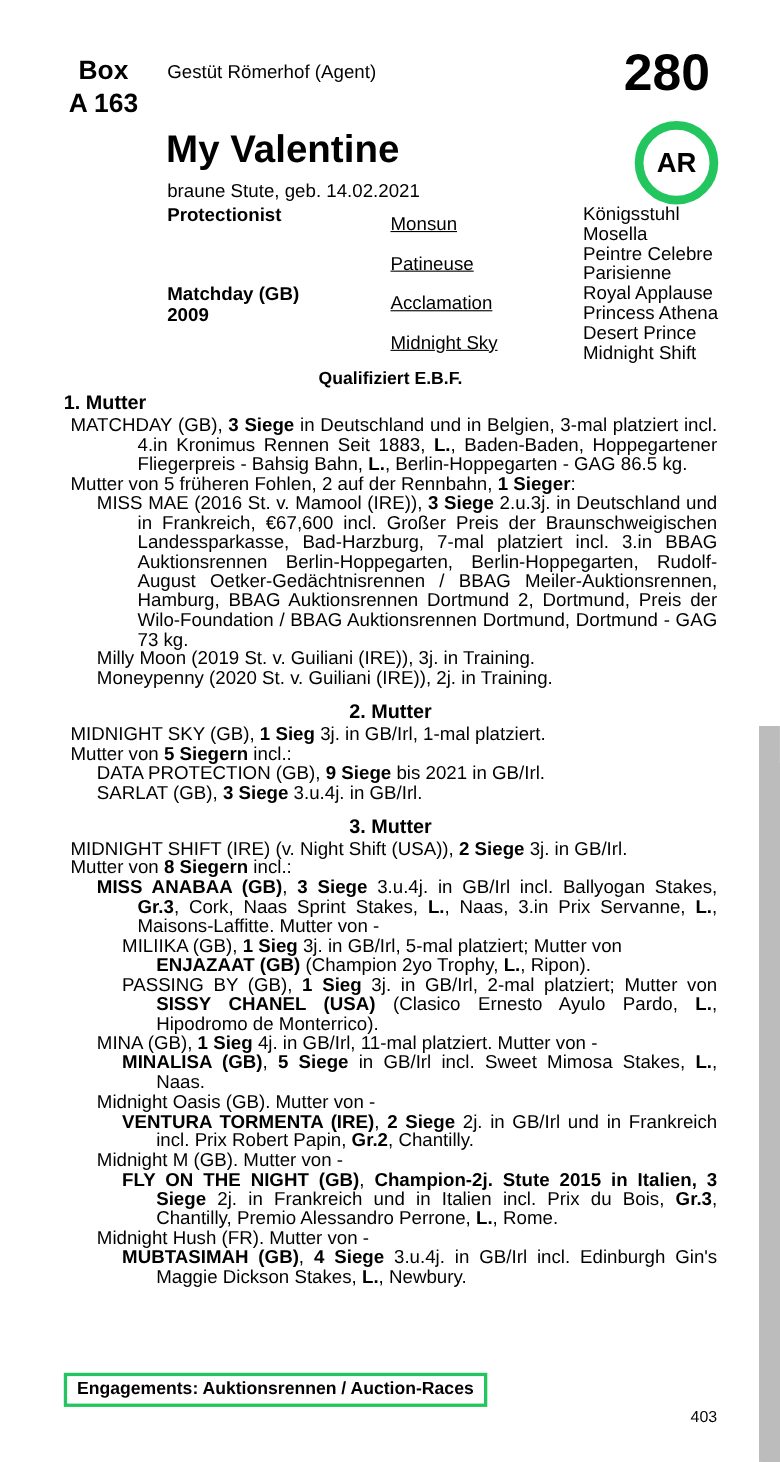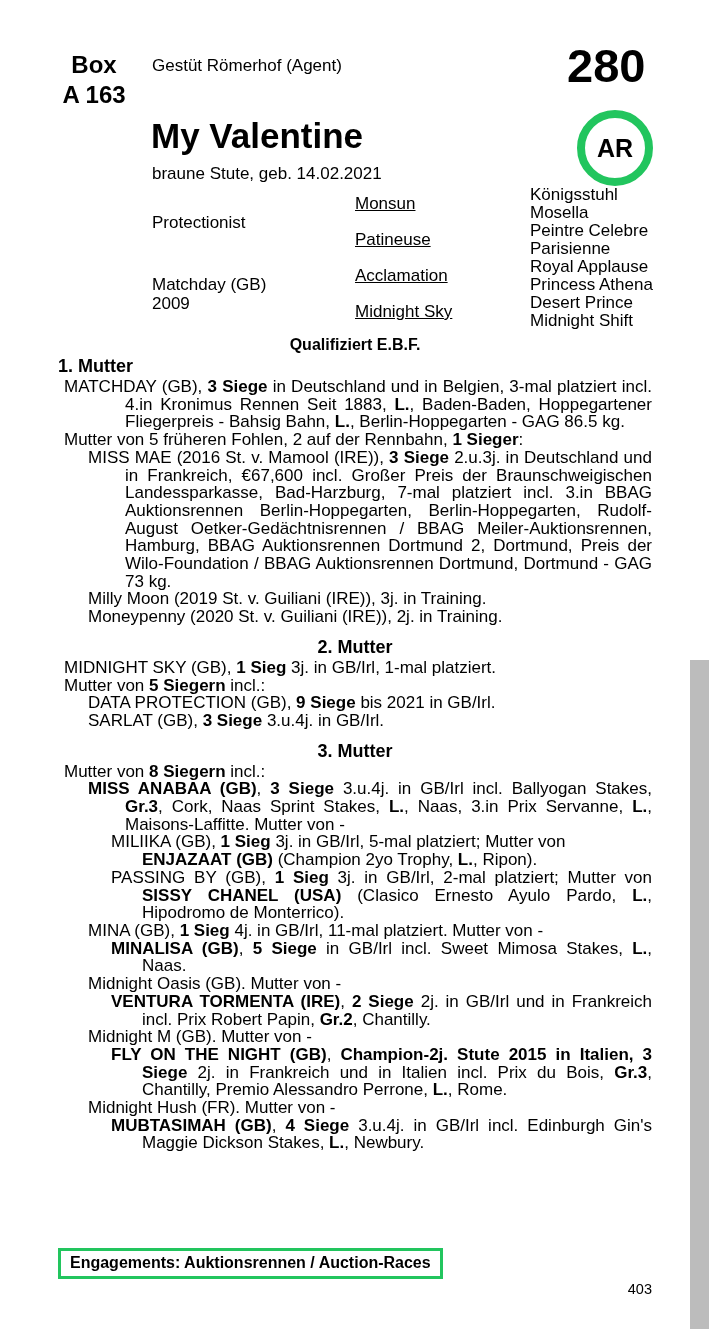--- a/index.html
+++ b/index.html
@@ -13,21 +13,21 @@
   .lot { position:absolute; left:567px; top:42px; font-size:47px; font-weight:bold; line-height:1; }
   .title { position:absolute; left:151px; top:117px; font-size:35px; font-weight:bold; line-height:38px; }
   .subtitle { position:absolute; left:152px; top:164px; font-size:17px; }
   .brand { position:absolute; left:577px; top:110px; width:60px; height:60px;
            border:8px solid #22c55e; border-radius:50%; display:flex; align-items:center;
            justify-content:center; font-size:25px; font-weight:bold; }
 
   
   .ped { position:absolute; left:152px; top:186px; width:500px; height:146px; font-size:17px; }
   .ped-c1 { position:absolute; left:0; top:0; width:200px; }
-  .ped-c1 .cell { height:72px; display:flex; flex-direction:column; justify-content:center; line-height:19px; }
+  .ped-c1 .cell { height:72px; display:flex; flex-direction:column; justify-content:flex-start; line-height:19px;font-weight:bold; }
   .ped-c2 { position:absolute; left:203px; top:0; width:172px;text-decoration:underline; }
   .ped-c2 .cell { height:36px; display:flex; align-items:center; }
   .ped-c3 { position:absolute; left:378px; top:0; width:130px; line-height:18px; }
 
   .qual { position:absolute; left:58px; top:336px; width:594px; text-align:center;
           font-weight:bold; font-size:16px; }
 
   
   .bodytext { position:absolute; left:58px; top:357px; width:594px; font-size:17px; line-height:17.7px; }
   .sh { margin:0 0 2px 0; font-size:18px; font-weight:bold; line-height:19px; }
@@ -108,20 +108,21 @@
     <div class="sec">
       <h3 class="sh">2. Mutter</h3>
       <p class="p i1"><span>MIDNIGHT SKY (GB), </span><b>1 Sieg</b><span> 3j. in GB/Irl, 1-mal platziert.</span></p>
       <p class="p i1"><span>Mutter von </span><b>5 Siegern</b><span> incl.:</span></p>
       <p class="p i2"><span>DATA PROTECTION (GB), </span><b>9 Siege</b><span> bis 2021 in GB/Irl.</span></p>
       <p class="p i2"><span>SARLAT (GB), </span><b>3 Siege</b><span> 3.u.4j. in GB/Irl.</span></p>
     </div>
 
     <div class="sec">
       <h3 class="sh">3. Mutter</h3>
+      <p class="p i1"><span>MIDNIGHT SHIFT (IRE) (v. Night Shift (USA)), </span><b>2 Siege</b><span> 3j. in GB/Irl.</span></p>
       <p class="p i1"><span>Mutter von </span><b>8 Siegern</b><span> incl.:</span></p>
       <p class="p i2"><b>MISS ANABAA (GB)</b><span>, </span><b>3 Siege</b><span> 3.u.4j. in GB/Irl incl. Ballyogan Stakes, </span><b>Gr.3</b><span>, Cork, Naas Sprint Stakes, </span><b>L.</b><span>, Naas, 3.in Prix Servanne, </span><b>L.</b><span>, Maisons-Laffitte. Mutter von -</span></p>
       <p class="p i3"><span>MILIIKA (GB), </span><b>1 Sieg</b><span> 3j. in GB/Irl, 5-mal platziert; Mutter von</span></p>
       <p class="p i4"><b>ENJAZAAT (GB)</b><span> (Champion 2yo Trophy, </span><b>L.</b><span>, Ripon).</span></p>
       <p class="p i3"><span>PASSING BY (GB), </span><b>1 Sieg</b><span> 3j. in GB/Irl, 2-mal platziert; Mutter von </span><b>SISSY CHANEL (USA)</b><span> (Clasico Ernesto Ayulo Pardo, </span><b>L.</b><span>, Hipodromo de Monterrico).</span></p>
       <p class="p i2"><span>MINA (GB), </span><b>1 Sieg</b><span> 4j. in GB/Irl, 11-mal platziert. Mutter von -</span></p>
       <p class="p i3"><b>MINALISA (GB)</b><span>, </span><b>5 Siege</b><span> in GB/Irl incl. Sweet Mimosa Stakes, </span><b>L.</b><span>, Naas.</span></p>
       <p class="p i2"><span>Midnight Oasis (GB). Mutter von -</span></p>
       <p class="p i3"><b>VENTURA TORMENTA (IRE)</b><span>, </span><b>2 Siege</b><span> 2j. in GB/Irl und in Frankreich incl. Prix Robert Papin, </span><b>Gr.2</b><span>, Chantilly.</span></p>
       <p class="p i2"><span>Midnight M (GB). Mutter von -</span></p>

